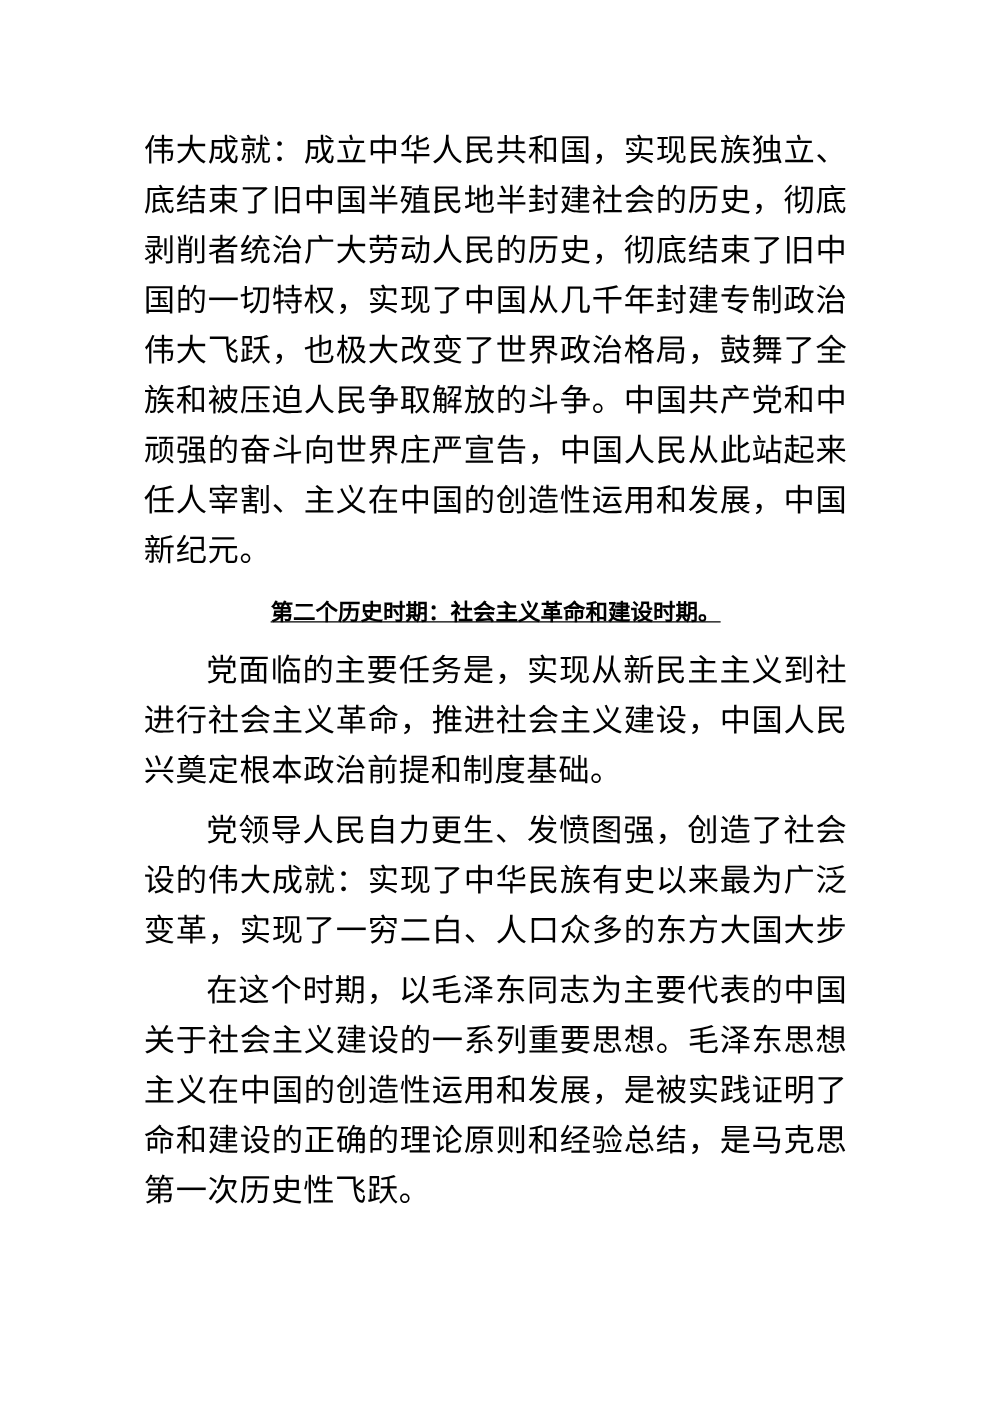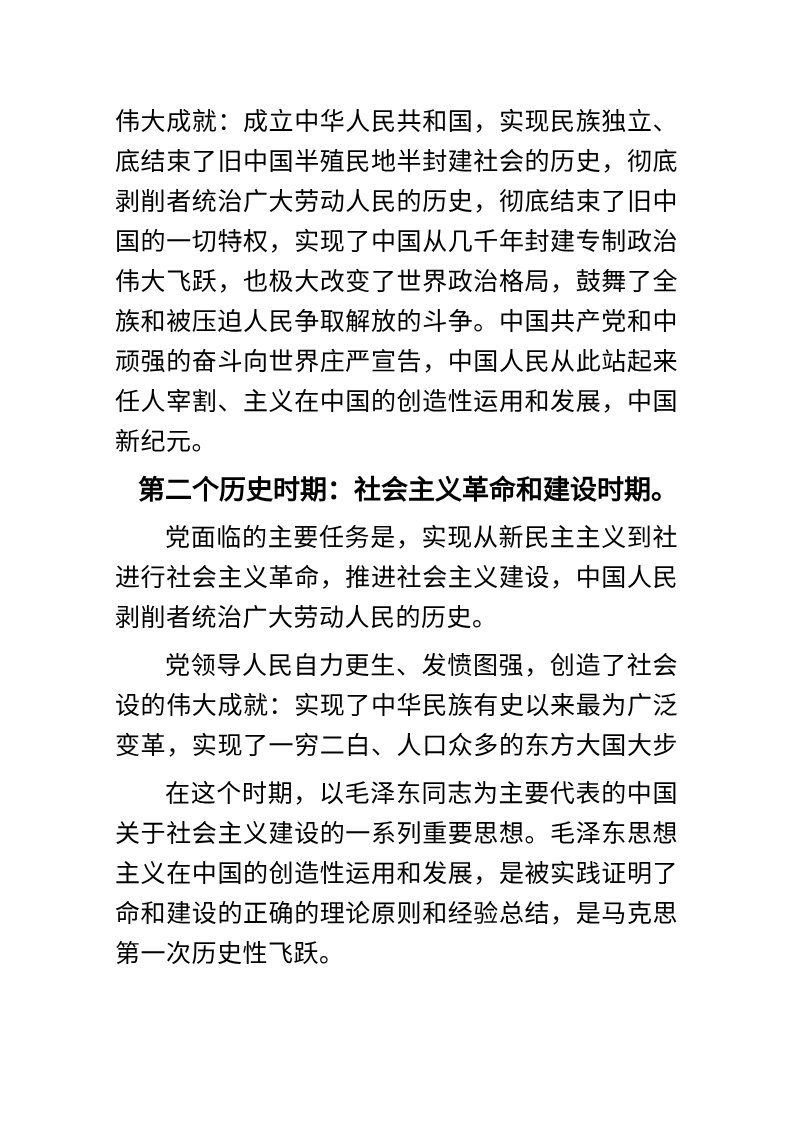--- a/index.html
+++ b/index.html
@@ -39,24 +39,25 @@
   .para .line:last-child {
     text-align-last: left;
   }
   
   .para.indent .line:first-child {
     text-indent: 2em;
   }
   .heading {
     font-family: "Liberation Sans", "DejaVu Sans", sans-serif;
     font-weight: bold;
-    font-size: 27px;
+    font-size: 18px;
     height: 40px;
     line-height: 40px;
-    text-align: right;
+    text-align: center;
+    text-decoration: underline;
   }
 </style>
 </head>
 <body>
 
 <div class="page">
   <div id="doc-body">
       <div class="block para">
         <div class="line">伟大成就：成立中华人民共和国，实现民族独立、人民解放，彻</div>
         <div class="line">底结束了旧中国半殖民地半封建社会的历史，彻底结束了极少数</div>
@@ -65,21 +66,21 @@
         <div class="line">伟大飞跃，也极大改变了世界政治格局，鼓舞了全世界被压迫民</div>
         <div class="line">族和被压迫人民争取解放的斗争。中国共产党和中国人民以英勇</div>
         <div class="line">顽强的奋斗向世界庄严宣告，中国人民从此站起来了，中华民族</div>
         <div class="line">任人宰割、主义在中国的创造性运用和发展，中国发展从此开启了</div>
         <div class="line">新纪元。</div>
       </div>
       <div class="block heading">第二个历史时期：社会主义革命和建设时期。</div>
       <div class="block para indent">
         <div class="line">党面临的主要任务是，实现从新民主主义到社会主义的转变，</div>
         <div class="line">进行社会主义革命，推进社会主义建设，中国人民从此站起来了</div>
-        <div class="line">剥削者统治广大劳动人民的历史。</div>
+        <div class="line">兴奠定根本政治前提和制度基础。</div>
       </div>
       <div class="block para indent">
         <div class="line">党领导人民自力更生、发愤图强，创造了社会主义革命和建</div>
         <div class="line">设的伟大成就：实现了中华民族有史以来最为广泛而深刻的社会</div>
         <div class="line">变革，实现了一穷二白、人口众多的东方大国大步迈进社会主义</div>
       </div>
       <div class="block para indent">
         <div class="line">在这个时期，以毛泽东同志为主要代表的中国共产党人提出</div>
         <div class="line">关于社会主义建设的一系列重要思想。毛泽东思想是马克思列宁</div>
         <div class="line">主义在中国的创造性运用和发展，是被实践证明了的关于中国革</div>

